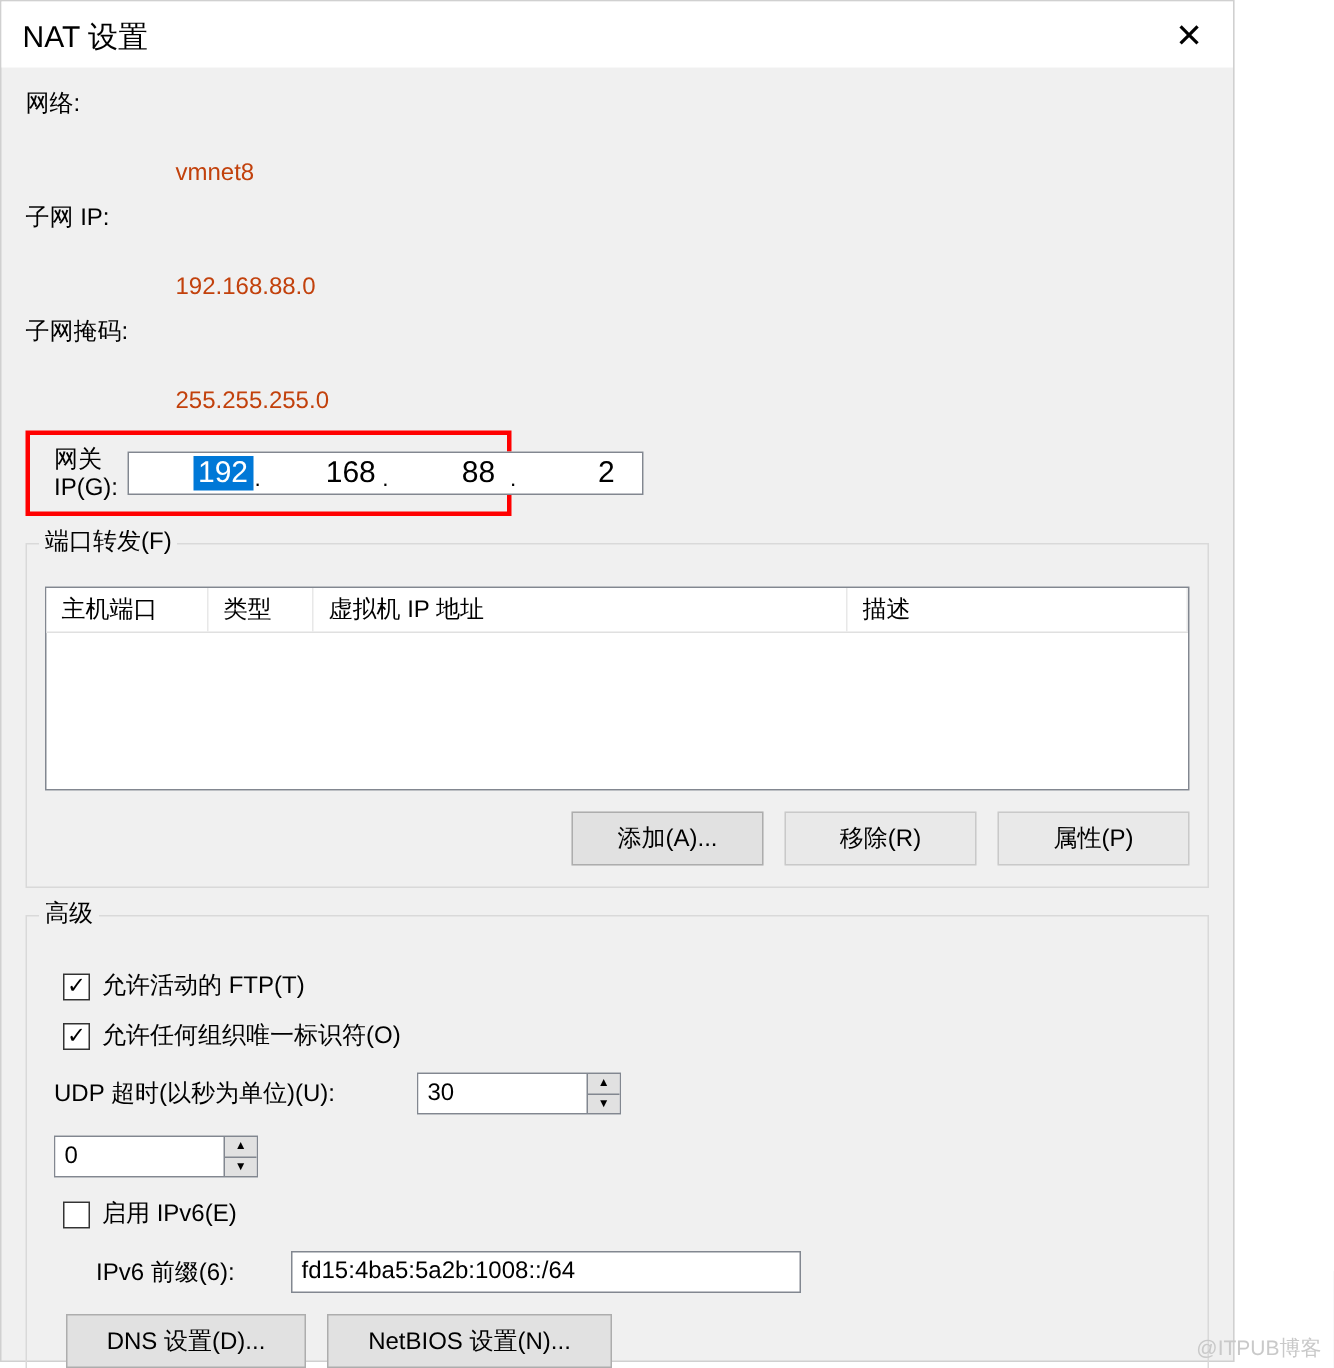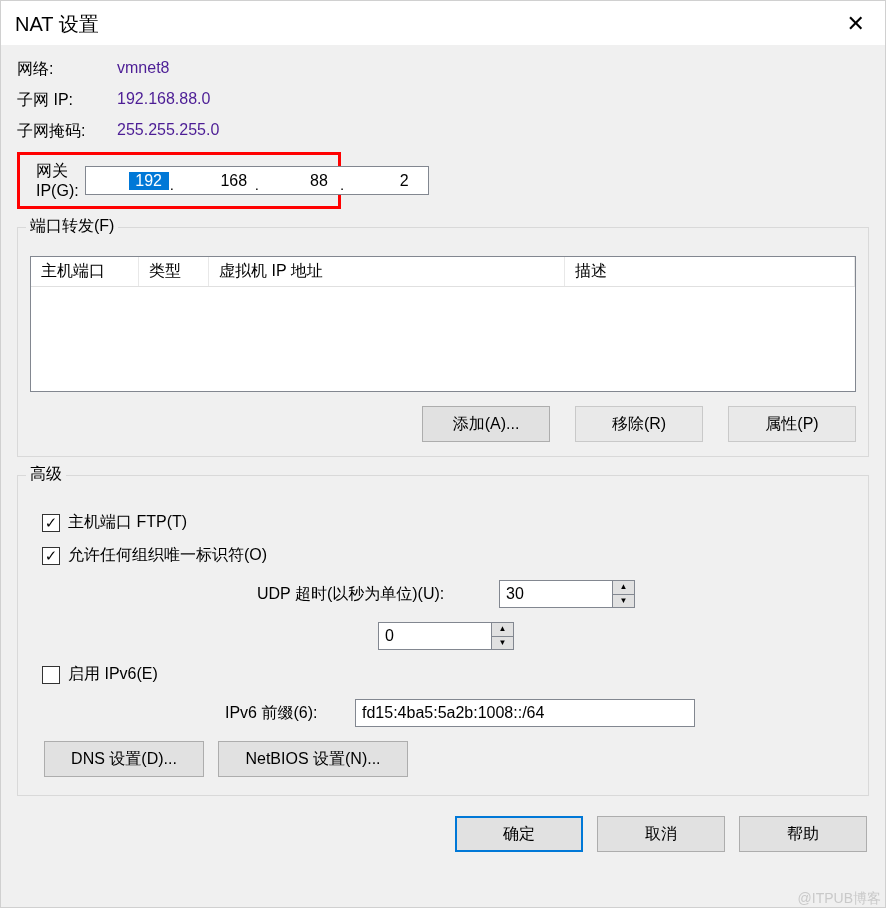--- a/index.html
+++ b/index.html
@@ -8,21 +8,21 @@
       font-size: 15px;
       background: #fff;
       width: 889px;
       height: 912px;
       position: relative;
       color: #000;
     }
     .dialog {
       background: #f0f0f0;
       border: 1px solid #d0d0d0;
-      width: 886px;
+      width: 823px;
       height: 908px;
     }
     .titlebar {
       display: flex;
       justify-content: space-between;
       align-items: center;
       padding: 8px 14px 6px 14px;
       background: #fff;
     }
     .titlebar-title {
@@ -41,21 +41,22 @@
     }
     .info-row {
       display: flex;
       margin-bottom: 10px;
       font-size: 16px;
     }
     .info-label {
       width: 100px;
     }
     .info-value {
-      color: #4c1d95;
+      color: #c2410c;
+      margin-top: 48px;
     }
     .gateway-row {
       display: flex;
       align-items: center;
       border: 3px solid #ff0000;
       padding: 6px 16px;
       width: 324px;
       margin-top: 2px;
     }
     .gateway-label {
@@ -68,21 +69,21 @@
       border: 1px solid #828790;
       background: #fff;
       height: 29px;
       padding: 0 4px;
     }
     .ip-seg {
       width: 40px;
       text-align: center;
       border: none;
       outline: none;
-      font-size: 16px;
+      font-size: 20px;
       background: transparent;
       font-family: inherit;
       margin-left: 39px;
     }
     .ip-seg.selected {
       background: #0078d7;
       color: #fff;
     }
     .ip-dot {
       padding: 0 1px;
@@ -121,21 +122,21 @@
       padding: 4px 10px;
       border-right: 1px solid #e8e8e8;
     }
     .th1 { width: 108px; font-family: Liberation Serif, serif; }
     .th2 { width: 70px; }
     .th3 { width: 356px; }
     .th4 { flex: 1; }
     .btn-row {
       display: flex;
       justify-content: flex-end;
-      gap: 25px;
+      gap: 14px;
       margin-top: 14px;
     }
     .btn {
       min-width: 128px;
       height: 36px;
       border: 1px solid #adadad;
       background: #e1e1e1;
       font-size: 16px;
       font-family: inherit;
       cursor: pointer;
@@ -165,21 +166,20 @@
       align-items: center;
       justify-content: center;
       font-size: 15px;
       line-height: 1;
     }
     .field-row {
       display: flex;
       align-items: center;
       margin: 14px 0 14px 6px;
       font-size: 16px;
-      justify-content: center;
     }
     .field-label {
       margin-right: 10px;
     }
     .spinwrap {
       display: flex;
       border: 1px solid #828790;
       background: #fff;
       height: 28px;
     }
@@ -294,21 +294,21 @@
         <button class="btn" disabled="">移除(R)</button>
         <button class="btn" disabled="">属性(P)</button>
       </div>
     </div>
 
     <div class="groupbox">
       <div class="groupbox-title">高级</div>
       <div class="adv-inner">
         <div class="cb-row">
           <div class="cb">✓</div>
-          <span>主机端口 FTP(T)</span>
+          <span>允许活动的 FTP(T)</span>
         </div>
         <div class="cb-row">
           <div class="cb">✓</div>
           <span>允许任何组织唯一标识符(O)</span>
         </div>
 
         <div class="field-row">
           <div class="field-label" style="width:232px">UDP 超时(以秒为单位)(U):</div>
           <div class="spinwrap">
             <input class="spin-input" value="30" style="">

